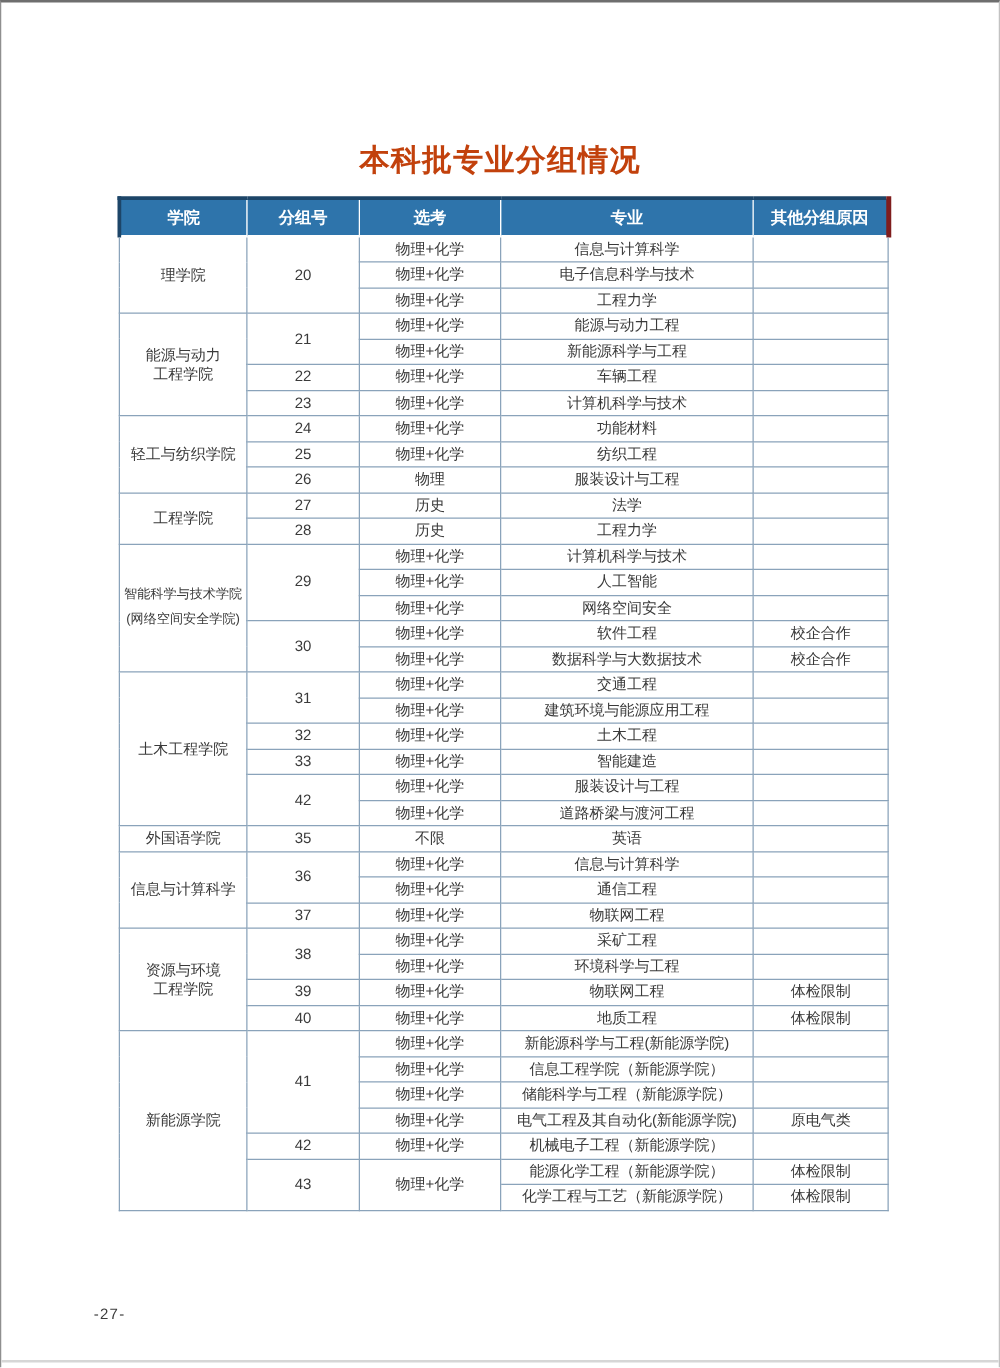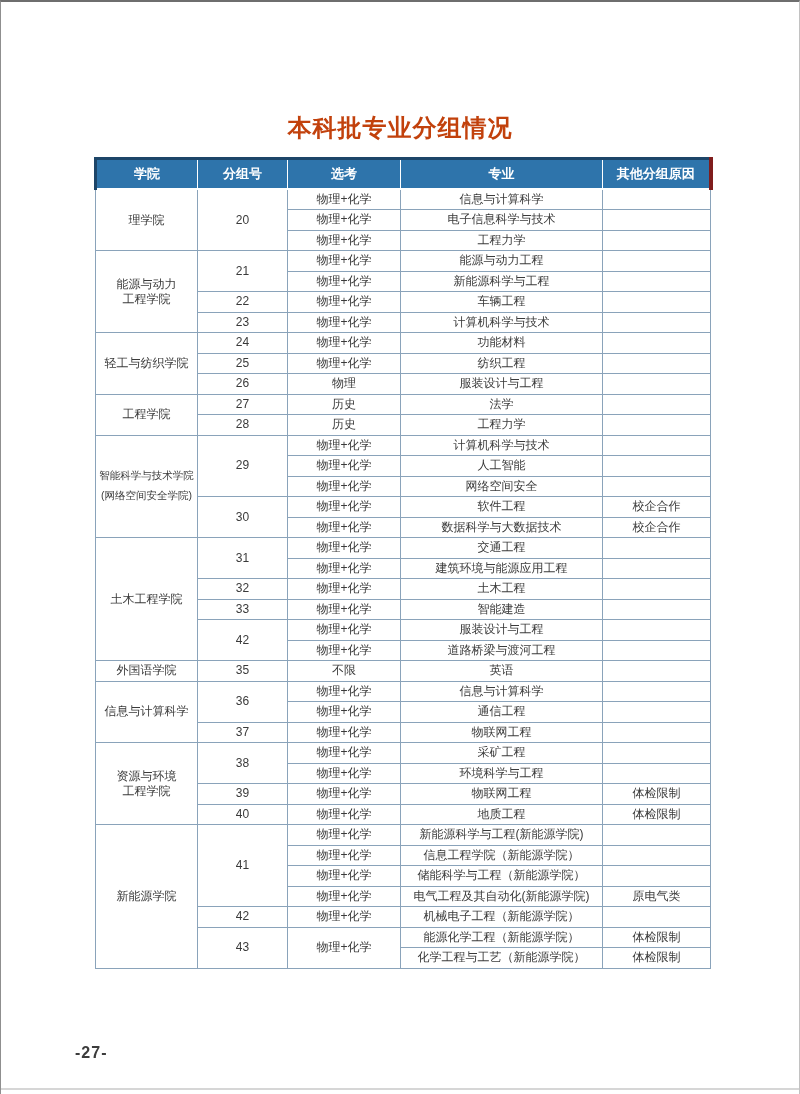--- a/index.html
+++ b/index.html
@@ -76,24 +76,23 @@
     line-height: 2.1;
   }
   td.college-cell.small {
     font-size: 10.5px;
     line-height: 1.9;
   }
   .page-number {
     position: absolute;
     left: 74px;
     top: 1042px;
-    font-size: 16px;
+    font-size: 12px;
     color: #3c3c3c;
     letter-spacing: 1px;
-    font-weight: bold;
   }
 </style>
 </head>
 <body>
 
 <div class="page">
   <h1 class="doc-title">本科批专业分组情况</h1>
 
   <table class="grouping-table">
     <colgroup>

